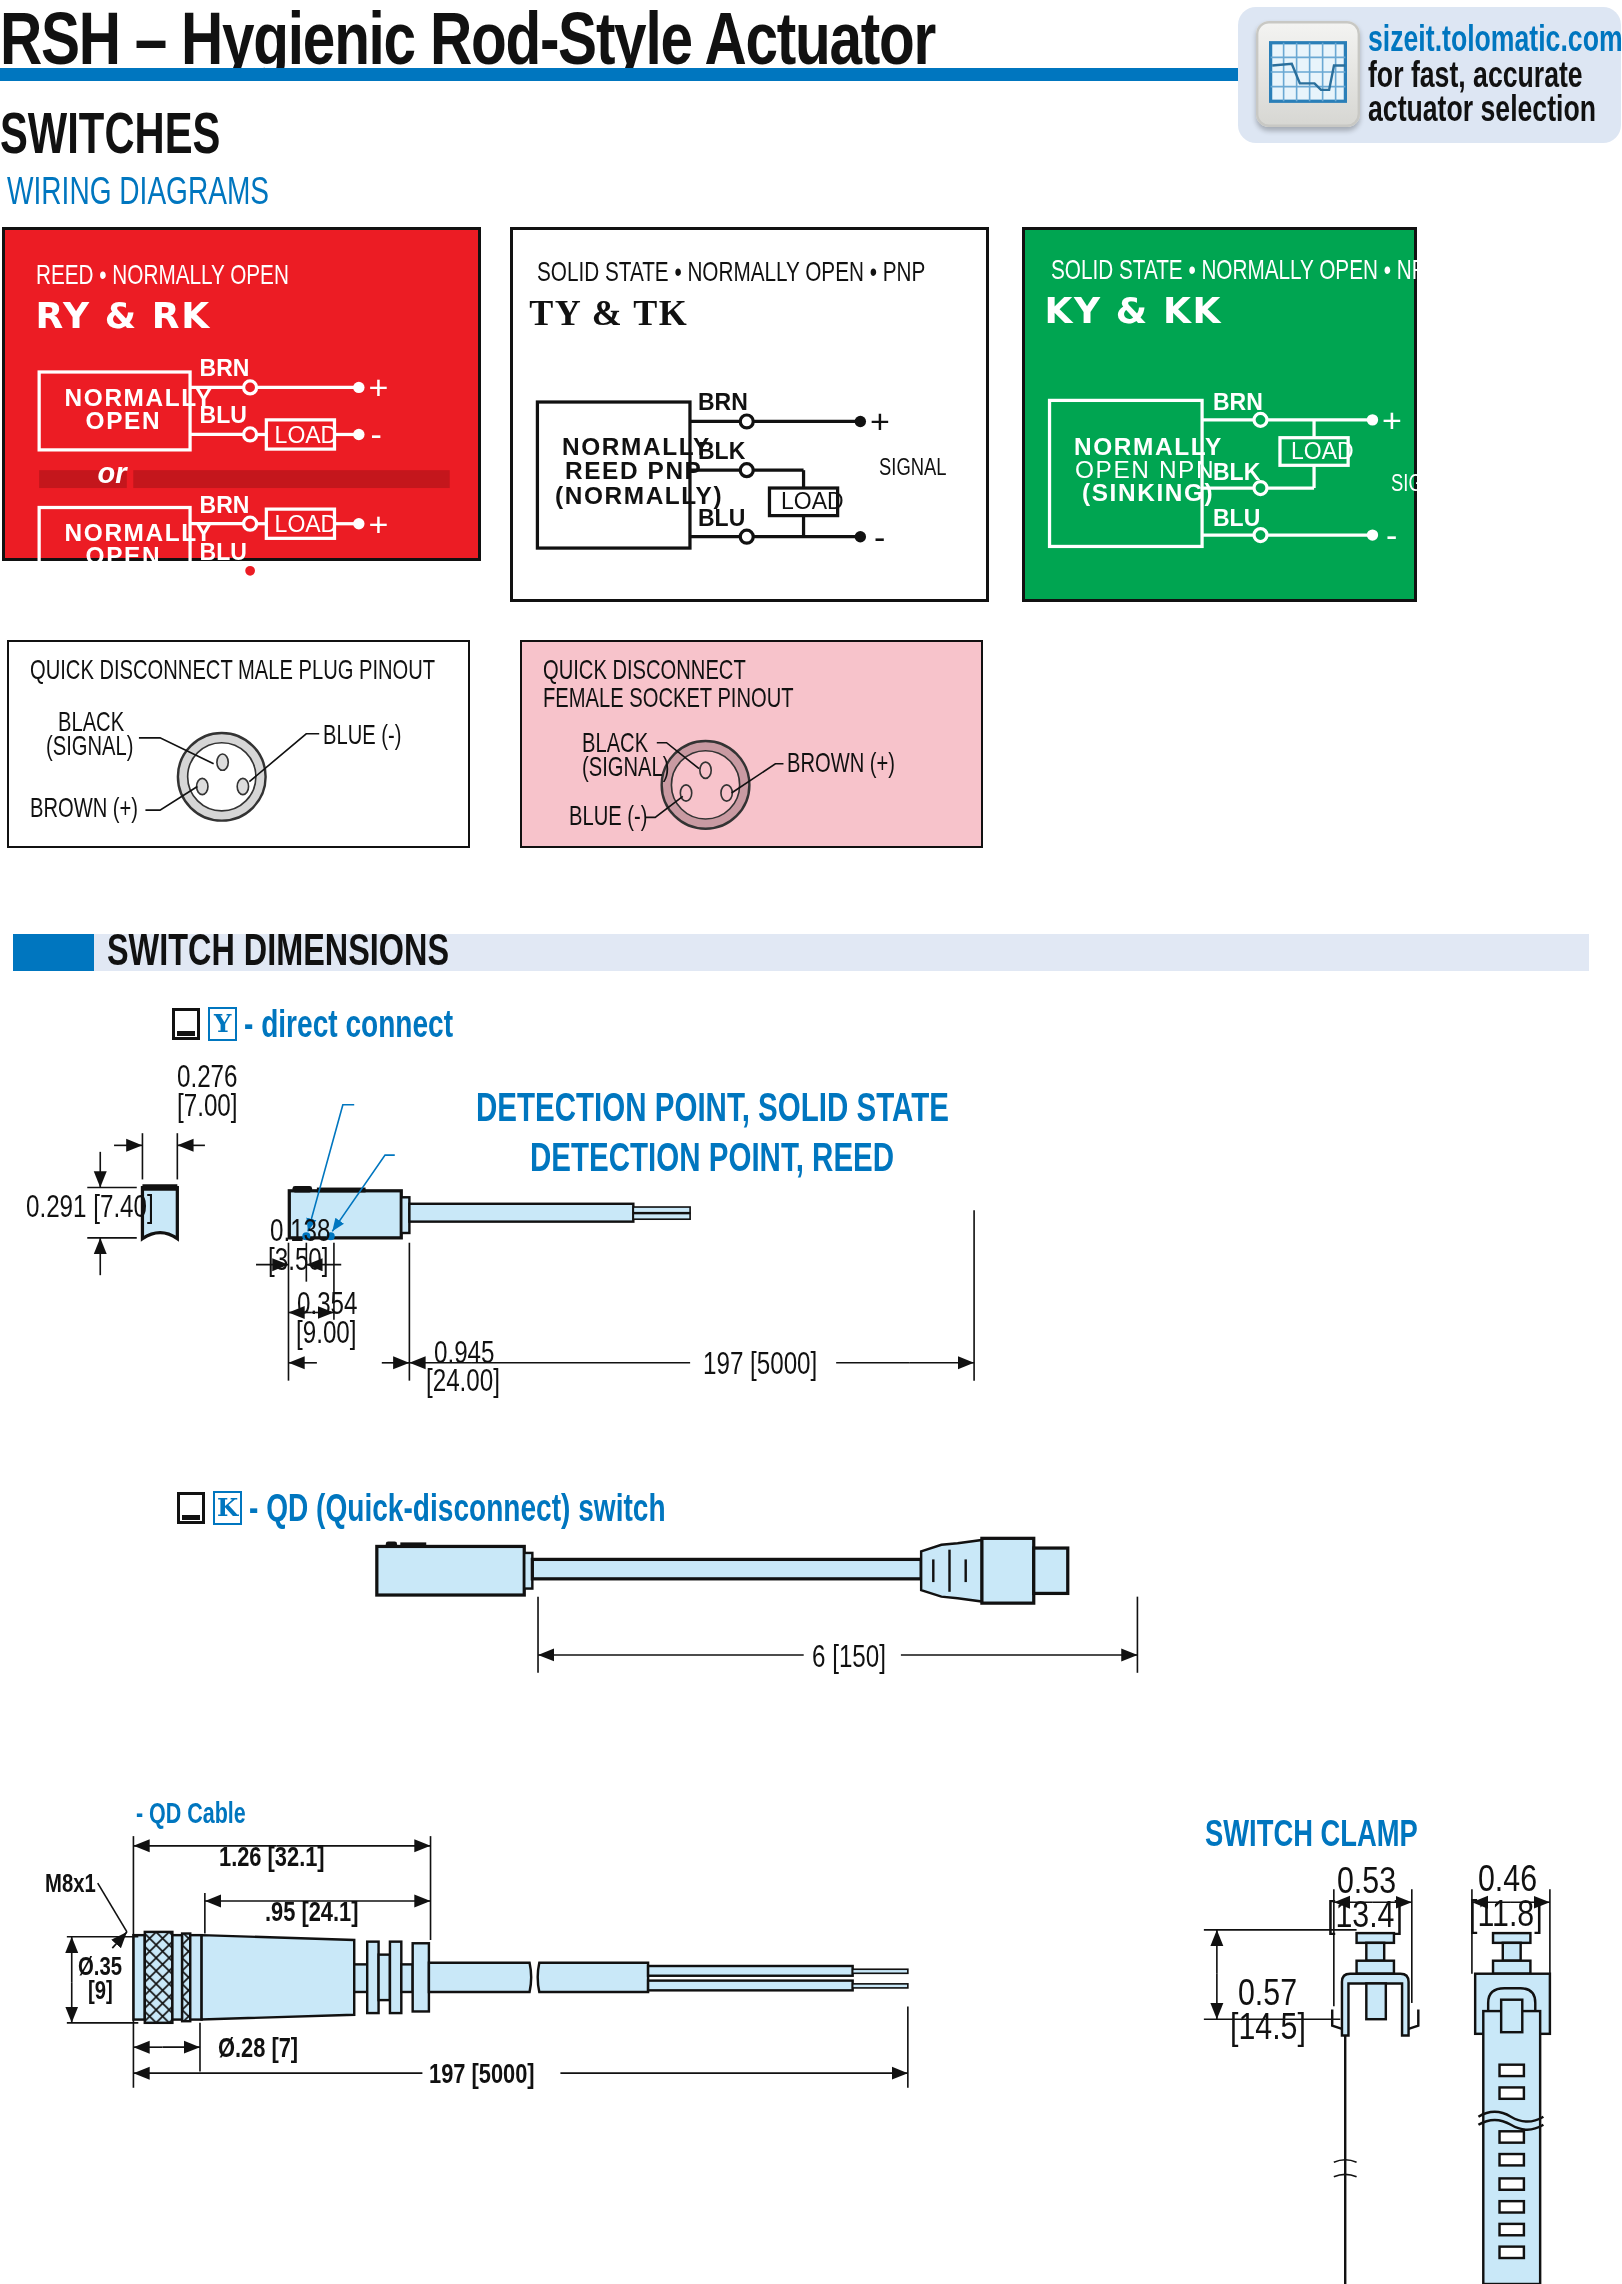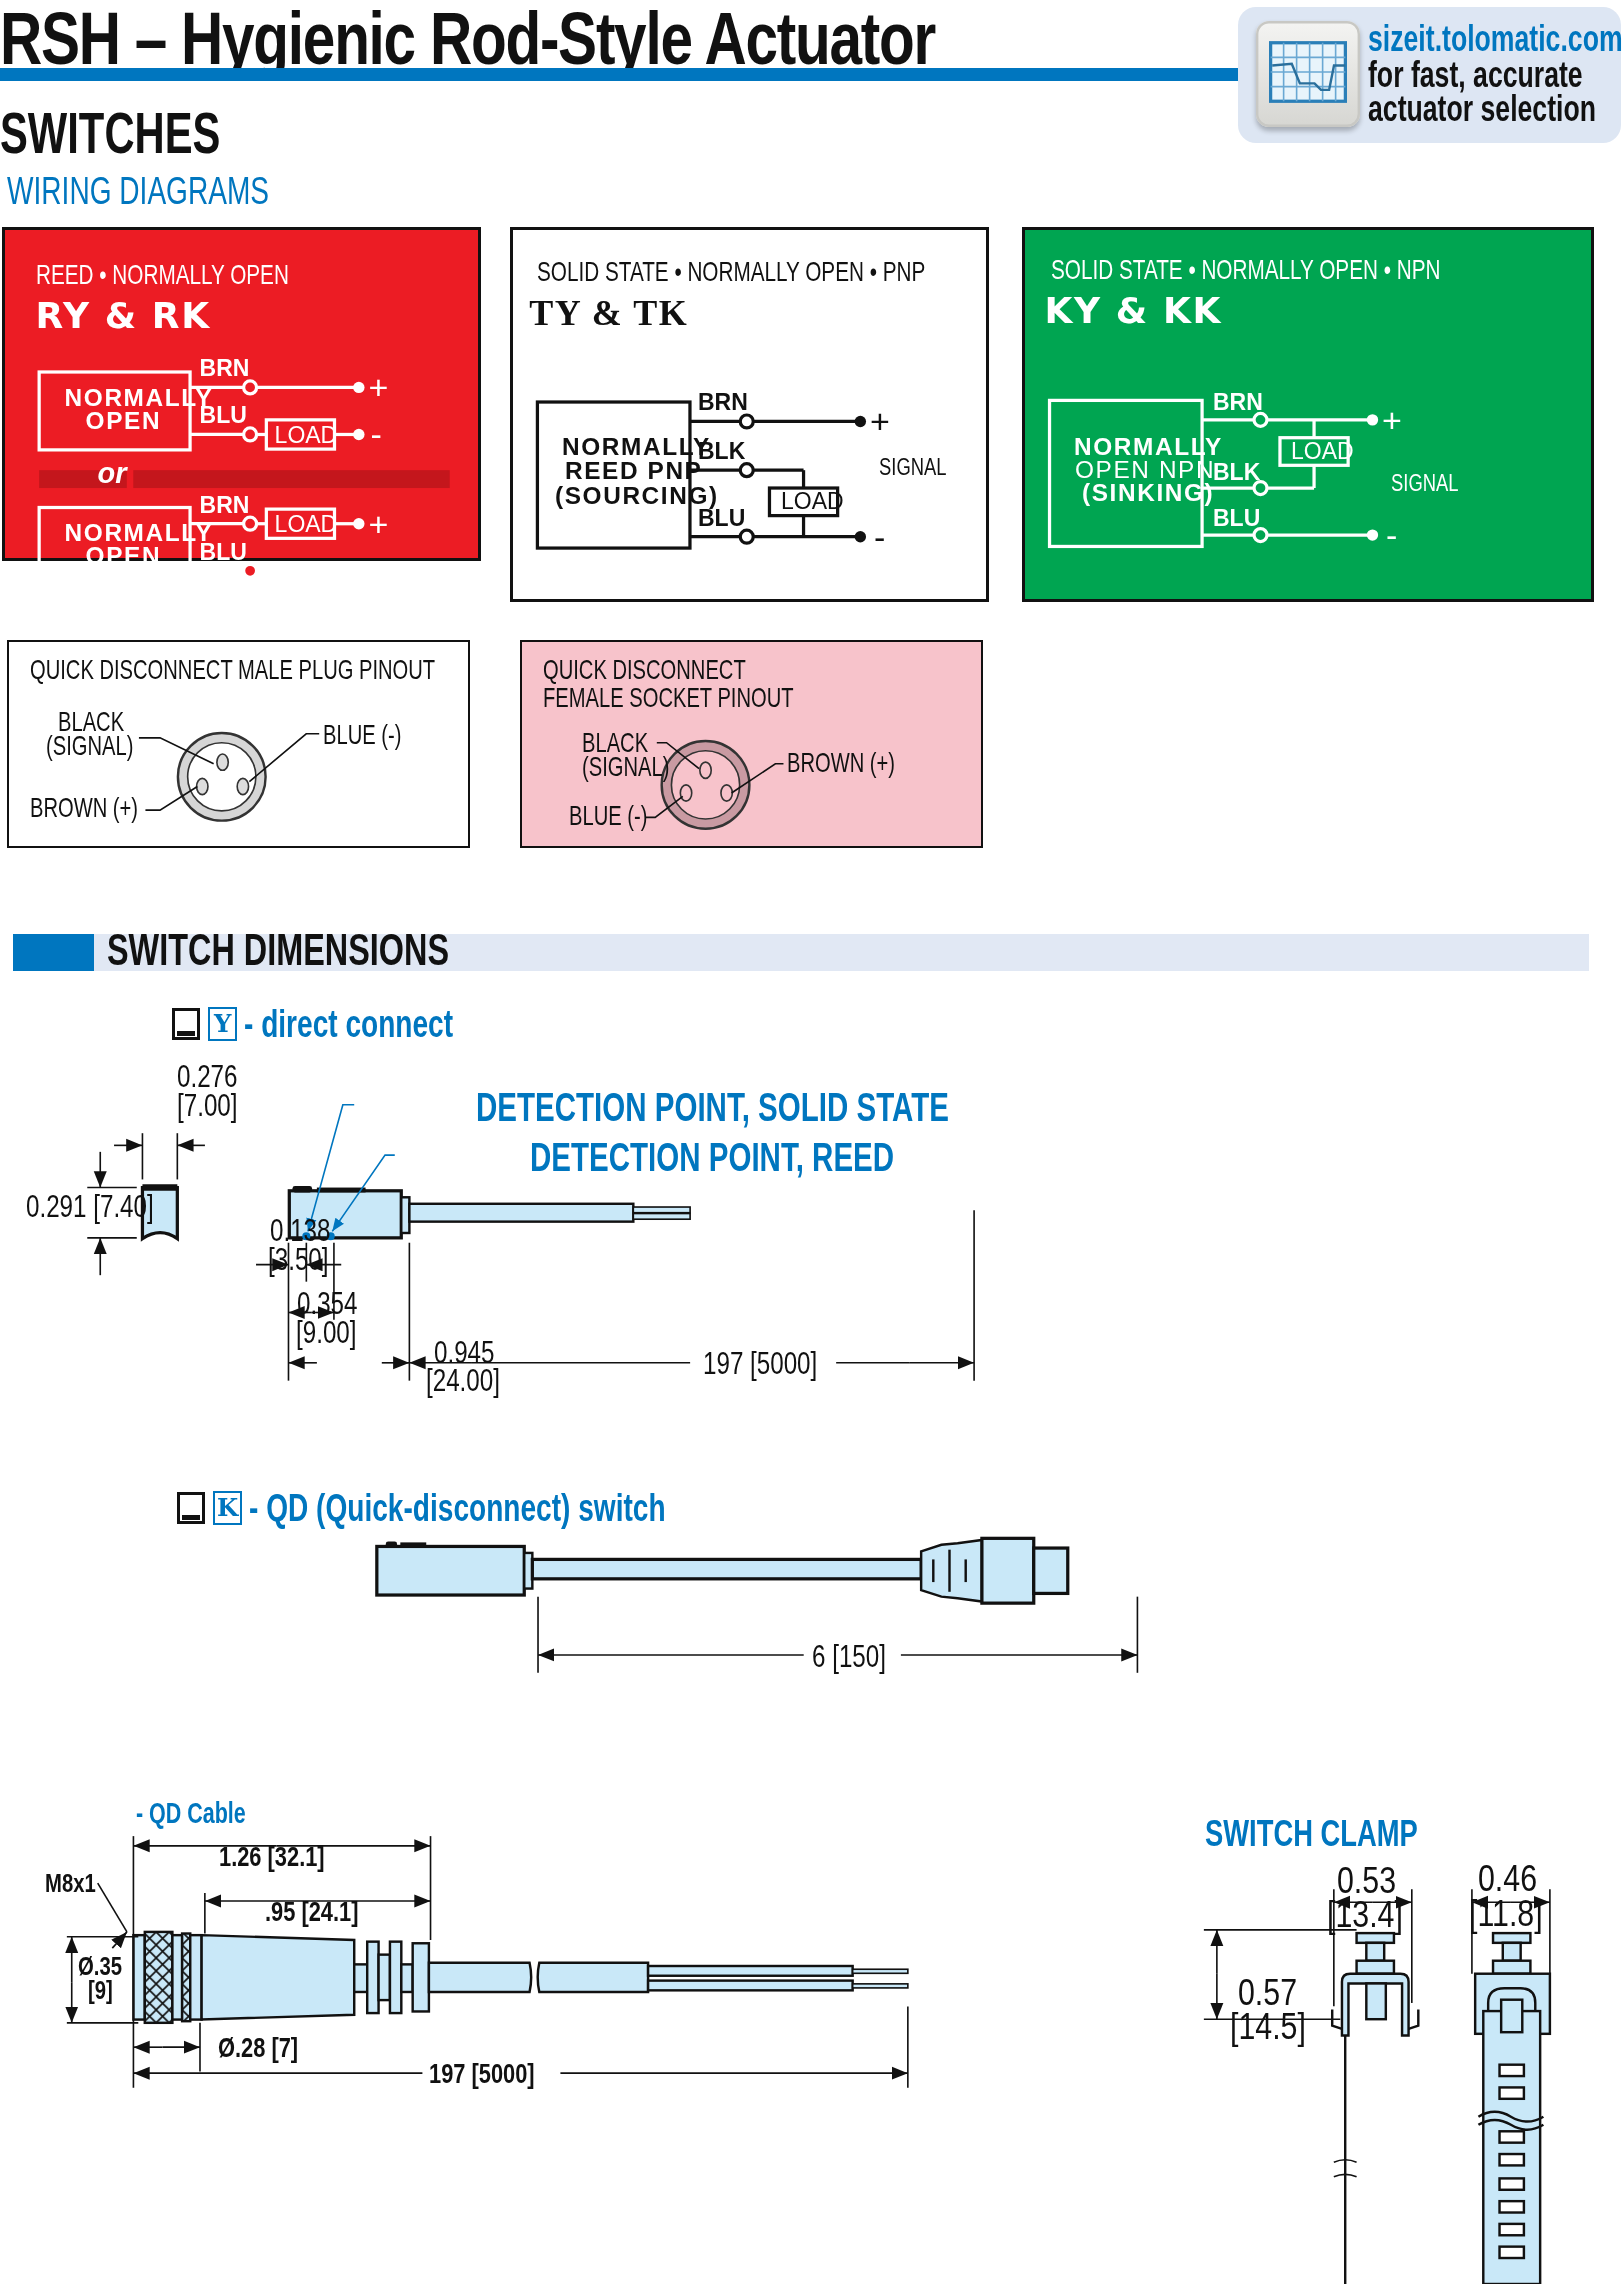--- a/index.html
+++ b/index.html
@@ -19,21 +19,21 @@
   #promo-line1 { left: 130px; top: 47px; font-size: 37px; font-weight: bold; color: #111; transform: scaleX(0.72); }
   #promo-line2 { left: 130px; top: 81px; font-size: 37px; font-weight: bold; color: #111; transform: scaleX(0.72); }
 
   #section-title { left: 0; top: 99px; font-size: 58px; font-weight: bold; transform: scaleX(0.72); }
   #section-subtitle { left: 6.5px; top: 169px; font-size: 39px; color: #0076bf; transform: scaleX(0.72); }
 
   
   .wbox { border: 3.2px solid #111; }
   #box-reed { left: 1.6px; top: 227px; width: 479px; height: 334px; background: #ec1c24; }
   #box-pnp { left: 510px; top: 227px; width: 479px; height: 375px; background: #fff; }
-  #box-npn { left: 1022px; top: 227px; width: 572px; height: 375px; background: #00a551; }
+  #box-npn { left: 1022px; top: 227px; width: 395px; height: 375px; background: #00a551; }
   .wbox svg { position: absolute; left: 0; top: 0; }
   .wt-head { font-size: 28px; transform: scaleX(0.74); }
   .wt-code { font-size: 36px; font-weight: 900; letter-spacing: 1.6px; font-family: "DejaVu Sans", sans-serif; }
   .white { color: #fff; }
   .black { color: #111; }
 
   
   #box-male { left: 6.5px; top: 640px; width: 463px; height: 208px; border: 2.4px solid #111; background: #fff; }
   #box-female { left: 520px; top: 640px; width: 463px; height: 208px; border: 2.4px solid #111; background: #f7c3cb; }
   .pin-text { font-size: 28px; transform: scaleX(0.72); color: #111; line-height: 1.05; }
@@ -153,21 +153,21 @@
       <line x1="358" y1="352" x2="358" y2="378"></line>
       <line x1="218" y1="378" x2="280" y2="378"></line>
         <circle cx="288" cy="378" r="8" fill="#fff"></circle>
       <line x1="296" y1="378" x2="424" y2="378"></line>
     </g>
     <circle cx="428" cy="236" r="7" fill="#111"></circle>
     <circle cx="428" cy="378" r="7" fill="#111"></circle>
   </svg>
   <div class="abs cond black" style="left:49px;top:203px;font-size:24.4px;font-weight:bold;letter-spacing:1.6px;">NORMALLY</div>
   <div class="abs cond black" style="left:52px;top:227px;font-size:24.4px;font-weight:bold;letter-spacing:1.6px;">REED PNP</div>
-  <div class="abs cond black" style="left:42px;top:252px;font-size:24.4px;font-weight:bold;letter-spacing:1.6px;">(SOURCING)</div>
+  <div class="abs cond black" style="left:42px;top:252px;font-size:24.4px;font-weight:bold;letter-spacing:1.6px;">(NORMALLY)</div>
   <div class="abs cond black" style="left:185px;top:159px;font-size:23px;font-weight:bold;">BRN</div>
   <div class="abs cond black" style="left:185px;top:208px;font-size:23px;font-weight:bold;">BLK</div>
   <div class="abs cond black" style="left:185px;top:275px;font-size:23px;font-weight:bold;">BLU</div>
   <div class="abs cond black" style="left:268px;top:258px;font-size:23px;">LOAD</div>
   <div class="abs cond black" style="left:366px;top:224px;font-size:23px;transform:scaleX(0.8);">SIGNAL</div>
   <div class="abs cond black" style="left:357px;top:172px;font-size:34px;">+</div>
   <div class="abs cond black" style="left:361px;top:288px;font-size:34px;">-</div>
 </div>
 
 <div class="abs wbox" id="box-npn">

